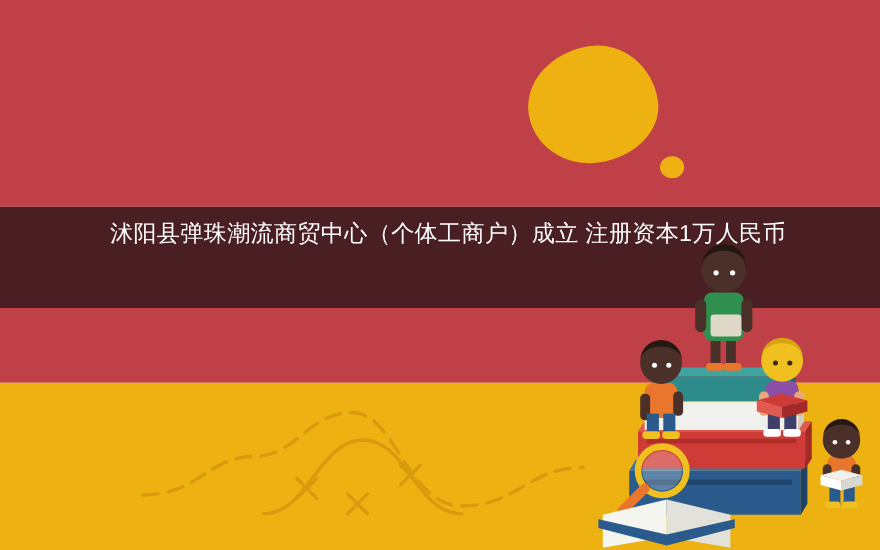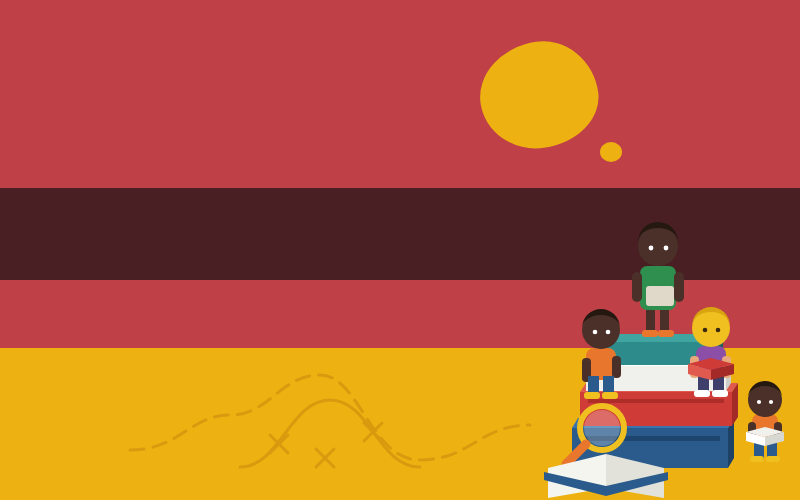--- a/index.html
+++ b/index.html
@@ -212,14 +212,15 @@
       <line x1="66" y1="264" x2="46" y2="284" stroke="#e8762c" stroke-width="9" stroke-linecap="round"></line>
     </g>
 
     <g>
       <path d="M28,288 L86,274 L86,308 L28,318 Z" fill="#f5f5f0"></path>
       <path d="M86,274 L144,288 L144,318 L86,308 Z" fill="#e2e2da"></path>
       <path d="M24,292 L86,306 L148,292 L148,300 L86,316 L24,300 Z" fill="#2a5b8c"></path>
     </g>
   </svg>
 
+  <div id="title-wrap">沭阳县弹珠潮流商贸中心（个体工商户）成立 注册资本1万人民币</div>
 
 </div>
 
 </body></html>

